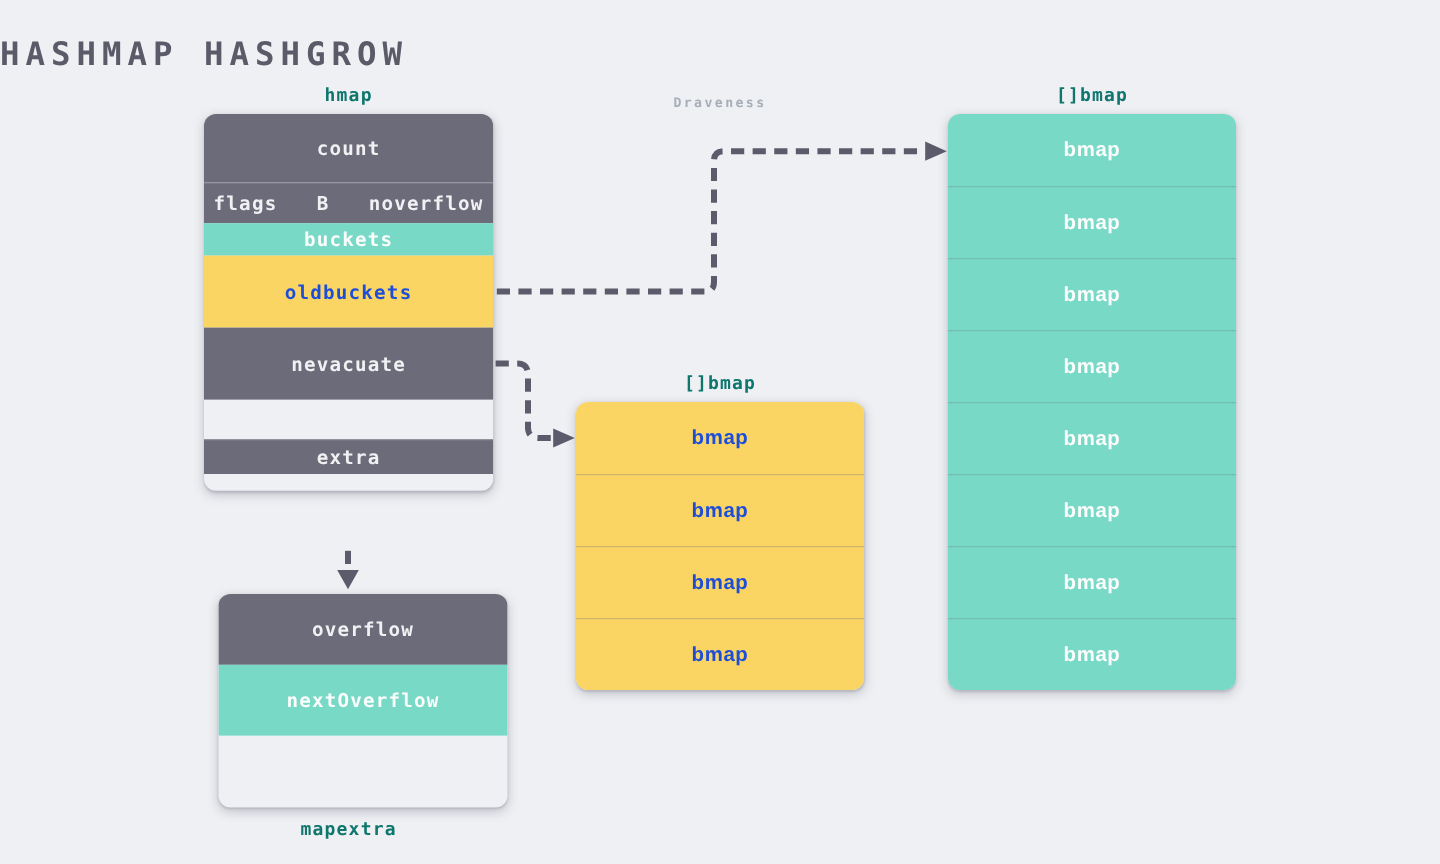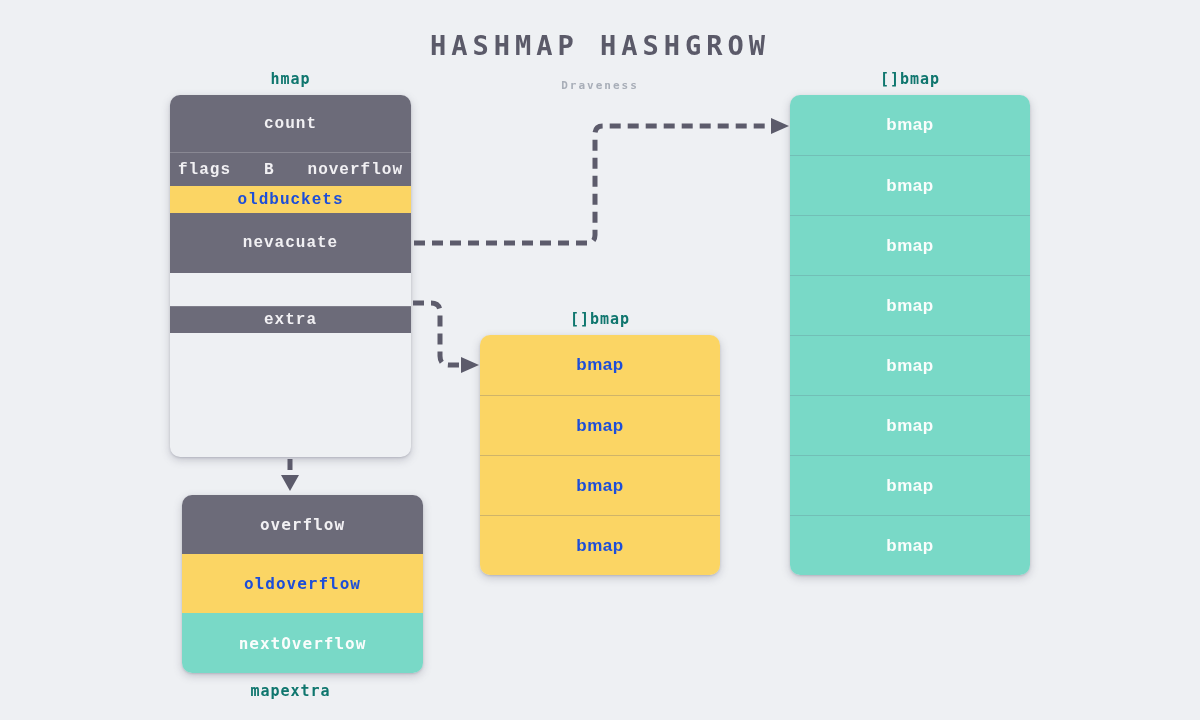--- a/index.html
+++ b/index.html
@@ -7,21 +7,21 @@
     position: relative;
     width: 1200px;
     height: 720px;
     background: #eef0f3;
     font-family: "DejaVu Sans Mono", "Liberation Mono", monospace;
     overflow: hidden;
   }
   .title {
     position: absolute;
     top: 30px; left: 0; right: 0;
-    text-align: center;
+    text-align: left;
     font-size: 27px;
     font-weight: bold;
     letter-spacing: 5px;
     color: #5b5a69;
   }
   .subtitle {
     position: absolute;
     top: 65px; left: 0; right: 0;
     text-align: center;
     font-size: 11px;
@@ -52,21 +52,21 @@
     font-weight: bold;
     font-size: 16px;
     letter-spacing: 1px;
   }
   .row.dark   { background: #6c6b79; color: #f1f0f3; }
   .row.teal   { background: #79d9c7; color: #fafdfc; }
   .row.yellow { background: #fbd564; color: #1d4ed8; }
   .row.sep-light { border-top: 1px solid rgba(255,255,255,0.20); }
   .row.sep-faint { border-top: 1px solid rgba(255,255,255,0.14); margin-top: 33px; }
 
-  .hmap-box     { left: 170px; top: 95px;  width: 241px; height: 362px; grid-template-rows: 57px 34px 27px 60px 60px 62px 62px; font-family: Liberation Mono, monospace; }
+  .hmap-box     { left: 170px; top: 95px;  width: 241px; height: 314px; grid-template-rows: 57px 34px 27px 60px 60px 62px 62px; }
   .mapextra-box { left: 182px; top: 495px; width: 241px; height: 178px; grid-template-rows: 59px 59px 60px; }
   .old-array-box{ left: 480px; top: 335px; width: 240px; height: 240px; grid-template-rows: repeat(4, 60px); }
   .new-array-box{ left: 790px; top: 95px;  width: 240px; height: 480px; grid-template-rows: repeat(8, 60px); }
 
   .label-hmap     { left: 170px; top: 70px;  width: 241px; }
   .label-mapextra { left: 170px; top: 682px; width: 241px; }
   .label-old      { left: 480px; top: 310px; width: 240px; }
   .label-new      { left: 790px; top: 70px;  width: 240px; }
 
   .flags-row { justify-content: space-between; padding: 16px 8px; }
@@ -109,28 +109,28 @@
   </svg>
 
   <div class="struct-label label-hmap">hmap</div>
   <div class="box hmap-box">
     <div class="row dark">count</div>
     <div class="row dark sep-light flags-row">
       <span>flags</span>
       <span>B</span>
       <span>noverflow</span>
     </div>
+    <div class="row teal">buckets</div>
     <div class="row yellow">oldbuckets</div>
     <div class="row dark">nevacuate</div>
     <div class="row dark sep-faint">extra</div>
   </div>
 
   <div class="box mapextra-box">
     <div class="row dark">overflow</div>
-    <div class="row yellow">oldoverflow</div>
     <div class="row teal">nextOverflow</div>
   </div>
   <div class="struct-label label-mapextra">mapextra</div>
 
   <div class="struct-label label-old">[]bmap</div>
   <div class="box old-array-box">
     <div class="row yellow array-row">bmap</div>
     <div class="row yellow array-row">bmap</div>
     <div class="row yellow array-row">bmap</div>
     <div class="row yellow array-row">bmap</div>

